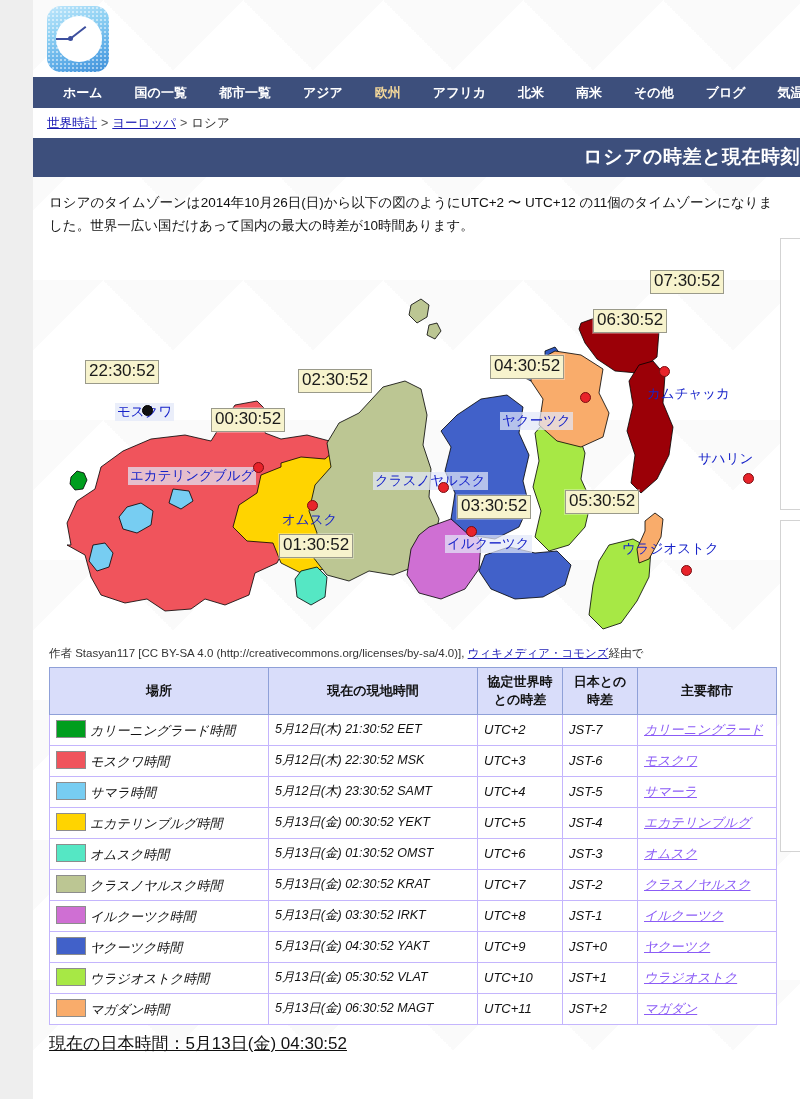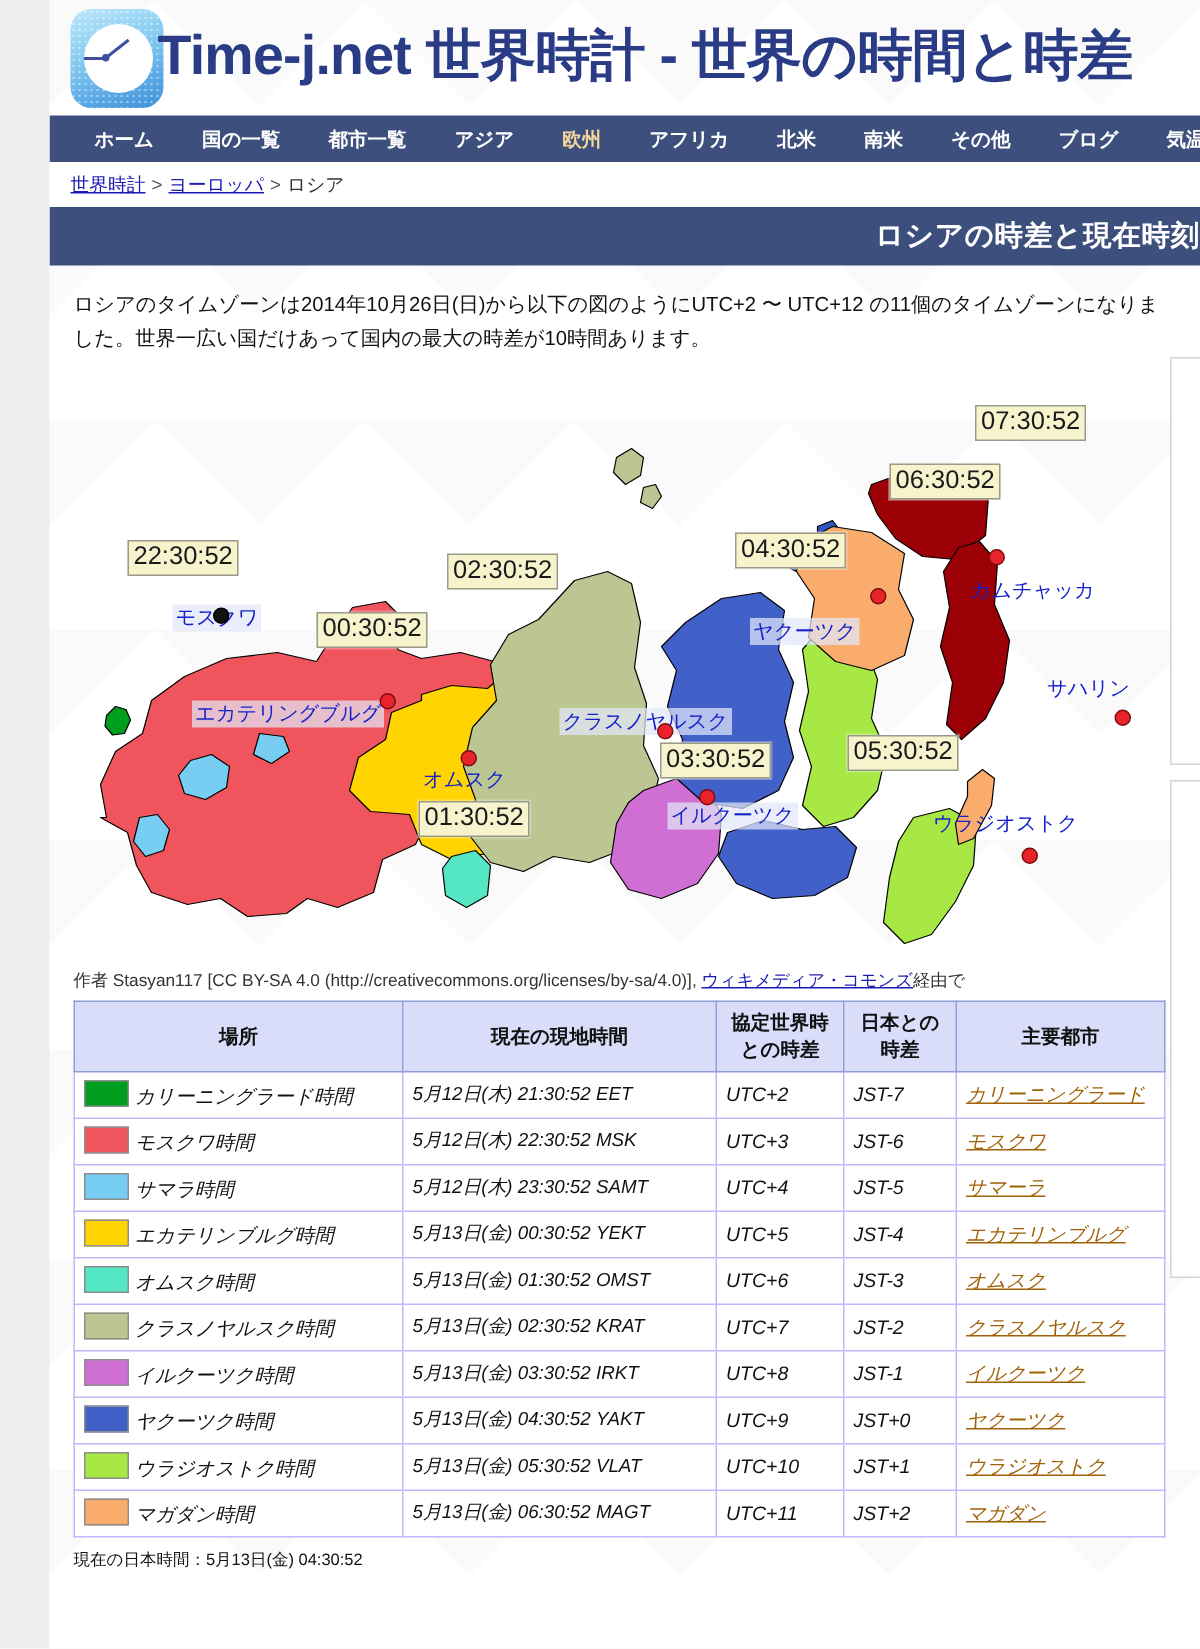--- a/index.html
+++ b/index.html
@@ -113,27 +113,27 @@
   table.tz td{
     border:1px solid #c4b5fd;padding:3px 6px;height:24px;color:#111;font-style:italic;
   }
   .swatch{
     display:inline-block;width:28px;height:16px;border:1px solid #8d8d8d;
     vertical-align:-3px;margin-right:4px;
   }
   td.zone{white-space:nowrap;}
   td.localtime{font-size:12.5px;white-space:nowrap;padding-left:8px;}
   td.utc,td.jst{text-align:left;white-space:nowrap;padding-left:8px;}
-  td.city a{color:#a16207;text-decoration:underline;}
+  td.city a{color:#8b5cf6;text-decoration:underline;}
   .colw-zone{width:210px;}
   .colw-time{width:200px;}
   .colw-utc{width:76px;}
   .colw-jst{width:66px;}
   .footer-now{
-    margin:7px 0 0 16px;font-size:11px;color:#111;
+    margin:7px 0 0 16px;font-size:17px;color:#111;text-decoration:underline;
   }
   
   .side-frag{
     position:absolute;right:-8px;top:238px;width:26px;height:270px;
     border:1px solid #d3d3d3;background:#fff;
   }
   .side-frag2{
     position:absolute;right:-8px;top:520px;width:26px;height:330px;
     border:1px solid #d3d3d3;background:#fff;
   }
@@ -144,21 +144,20 @@
 <div class="page">
 
   <div class="masthead">
     <div class="logo">
       <div class="dots"></div>
       <div class="face"></div>
       <div class="hand-h"></div>
       <div class="hand-m"></div>
       <div class="pivot"></div>
     </div>
-    <div class="site-title">Time-j.net 世界時計 - 世界の時間と時差</div>
   </div>
 
   <div class="nav">
     <a href="#">ホーム</a>
     <a href="#">国の一覧</a>
     <a href="#">都市一覧</a>
     <a href="#">アジア</a>
     <a class="current" href="#">欧州</a>
     <a href="#">アフリカ</a>
     <a href="#">北米</a>
@@ -216,21 +215,21 @@
 
         <path d="M528,78 l28,-10 30,4 20,14 -2,26 -20,16 -22,-2 -18,-12 -12,-16 -6,-14 z" fill="#9b0007"></path>
         <path d="M586,120 l14,-4 12,14 -2,28 10,24 -4,28 -12,24 -16,14 -10,-10 4,-28 -8,-24 6,-26 -4,-24 10,-16 z" fill="#9b0007"></path>
       </g>
     </svg>
 
     <div class="tlabel" style="left:32px;top:115px;">22:30:52</div>
     <div class="tlabel" style="left:158px;top:163px;">00:30:52</div>
     <div class="tlabel" style="left:226px;top:289px;">01:30:52</div>
     <div class="tlabel" style="left:245px;top:124px;">02:30:52</div>
-    <div class="tlabel" style="left:387px;top:250px;">03:30:52</div>
+    <div class="tlabel" style="left:404px;top:250px;">03:30:52</div>
     <div class="tlabel" style="left:437px;top:110px;">04:30:52</div>
     <div class="tlabel" style="left:512px;top:245px;">05:30:52</div>
     <div class="tlabel" style="left:540px;top:64px;">06:30:52</div>
     <div class="tlabel" style="left:597px;top:25px;">07:30:52</div>
 
     <div class="clabel" style="left:62px;top:158px;">モスクワ</div>
     <div class="clabel" style="left:75px;top:222px;">エカテリングブルグ</div>
     <div class="clabel nobg" style="left:227px;top:266px;">オムスク</div>
     <div class="clabel" style="left:320px;top:227px;">クラスノヤルスク</div>
     <div class="clabel" style="left:392px;top:290px;">イルクーツク</div>

